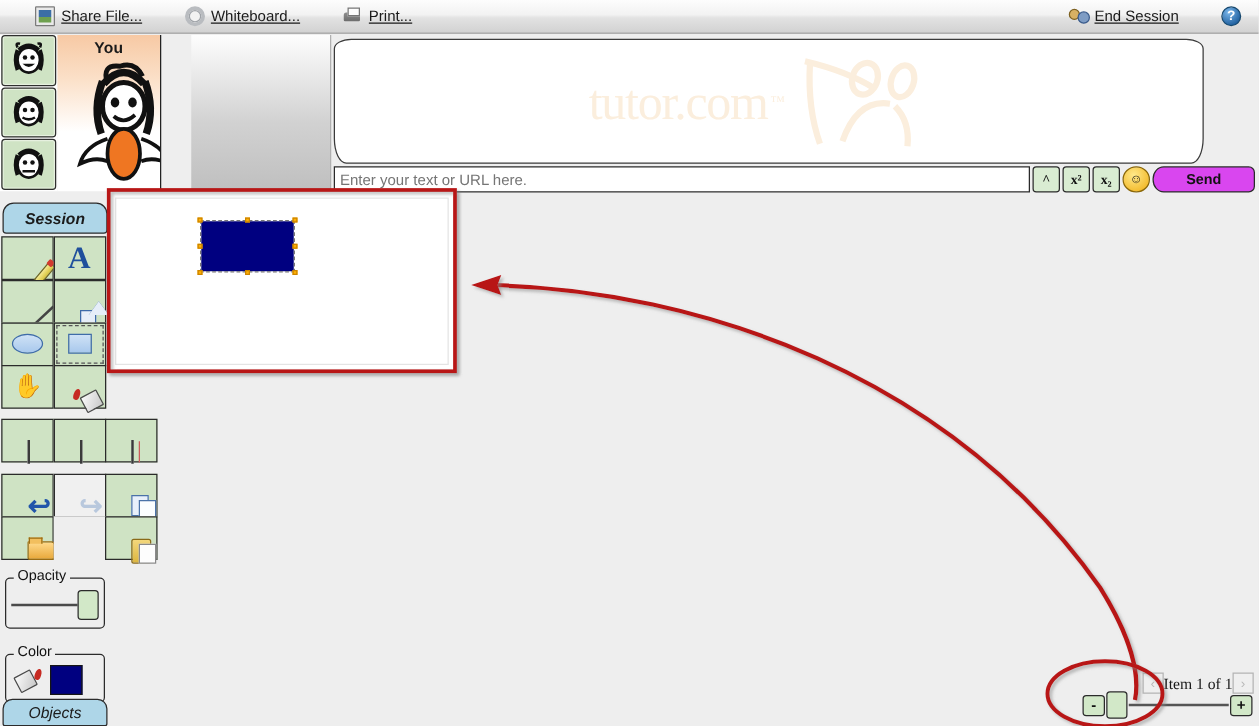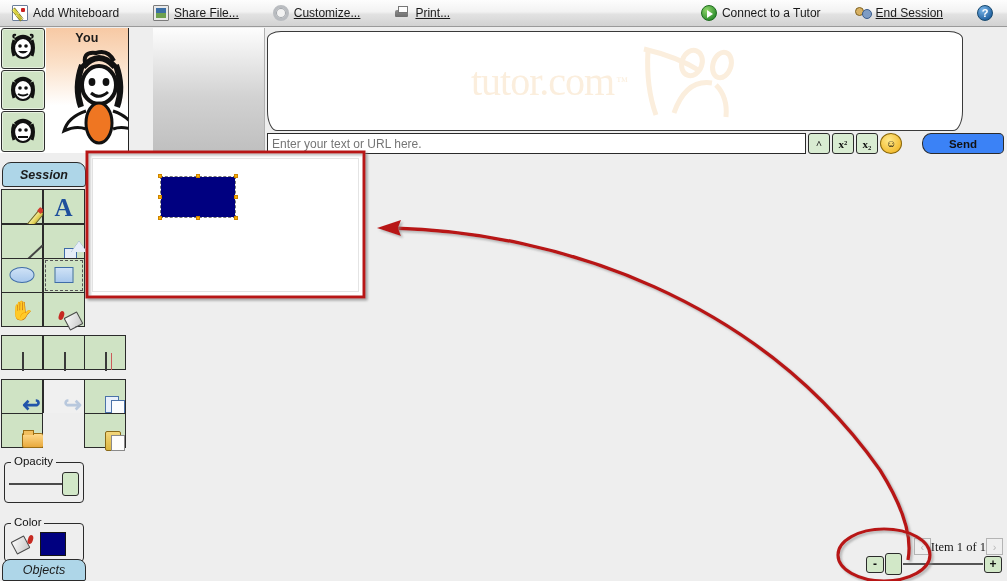--- a/index.html
+++ b/index.html
@@ -144,22 +144,22 @@
     border-radius: 3px; background: #d9ecd2;
     font-size: 11px; font-weight: bold; color: #111;
     display: flex; align-items: center; justify-content: center; cursor: pointer;
     font-family: "Liberation Serif", serif;
   }
   .mini-btn.emoji {
     background: radial-gradient(circle at 40% 32%, #ffe98a, #f2b92a 80%);
     border-radius: 50%; border: 1.4px solid #8a6708; font-size: 10px;
   }
   .send-btn {
-    width: 82px; height: 21px; margin-left: 20px;
-    background: #3b82f6; border: 1.6px solid #2b2b2b;
+    width: 82px; height: 21px; margin-left: 2px;
+    background: #d946ef; border: 1.6px solid #2b2b2b;
     border-radius: 9px 5px 5px 9px / 10px 5px 5px 10px;
     font-size: 11.5px; color: #121212; font-weight: bold;
     display: flex; align-items: center; justify-content: center; cursor: pointer;
   }
 
   
   .palette { position: absolute; left: 0; top: 157px; width: 88px; bottom: 0; }
   .tab {
     width: 84px; height: 25px; margin: 5px 0 3px 2px;
     background: #aed6e8; border: 1.5px solid #2b2b2b;
@@ -362,43 +362,35 @@
     font-size: 12.5px; font-weight: normal; font-style: italic; color: #1b1b1b;
     cursor: pointer;
   }
 </style>
 </head>
 <body>
 
 <div id="app">
 
   <div class="menubar">
-    <div class="menu-item">
-      <span class="menu-ico ico-wb"></span>
-      <span>Add Whiteboard</span>
-    </div>
     <div class="menu-item spacer-left">
       <span class="menu-ico ico-share"></span>
       <span>Share File...</span>
     </div>
     <div class="menu-item spacer-left">
       <span class="menu-ico ico-gear"></span>
-      <span>Customize...</span>
+      <span>Whiteboard...</span>
     </div>
     <div class="menu-item spacer-left">
       <span class="menu-ico ico-print"></span>
       <span>Print...</span>
     </div>
 
     <div style="flex:1 1 auto"></div>
 
-    <div class="menu-item">
-      <span class="menu-ico ico-connect"></span>
-      <span>Connect to a Tutor</span>
-    </div>
     <div class="menu-item spacer-left">
       <span class="menu-ico ico-people"></span>
       <span>End Session</span>
     </div>
     <div class="menu-item spacer-left" style="margin-right:8px">
       <span class="menu-ico ico-help">
         <span>?</span>
       </span>
     </div>
   </div>

